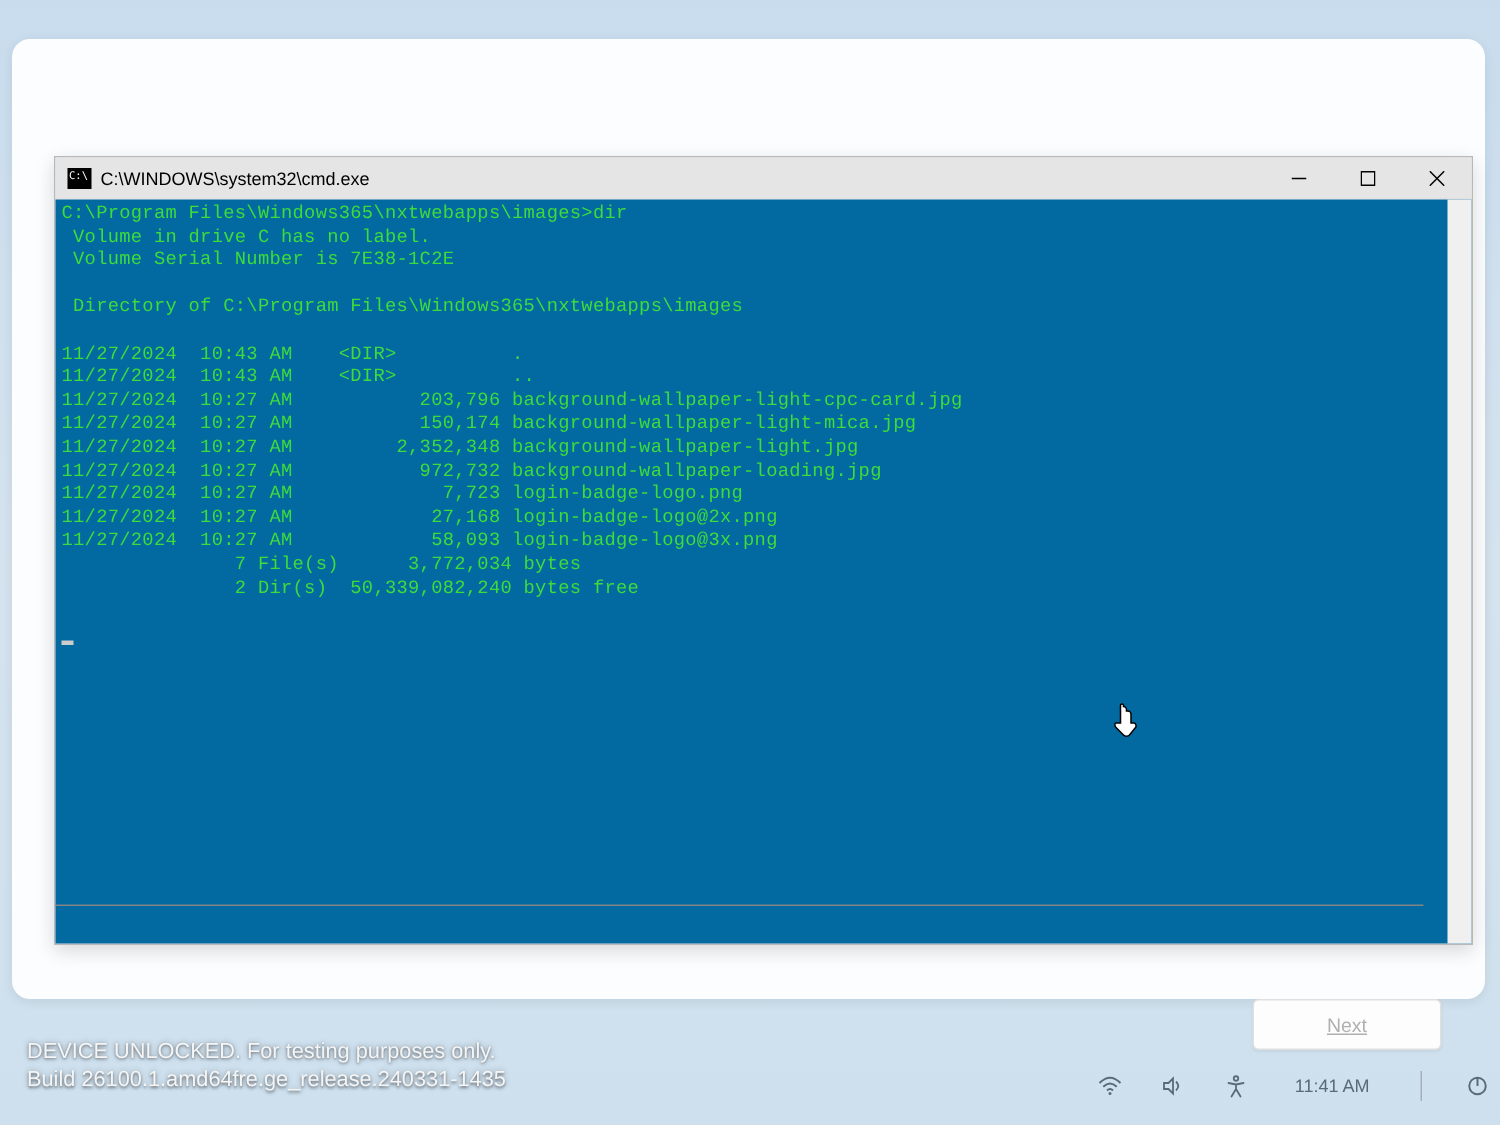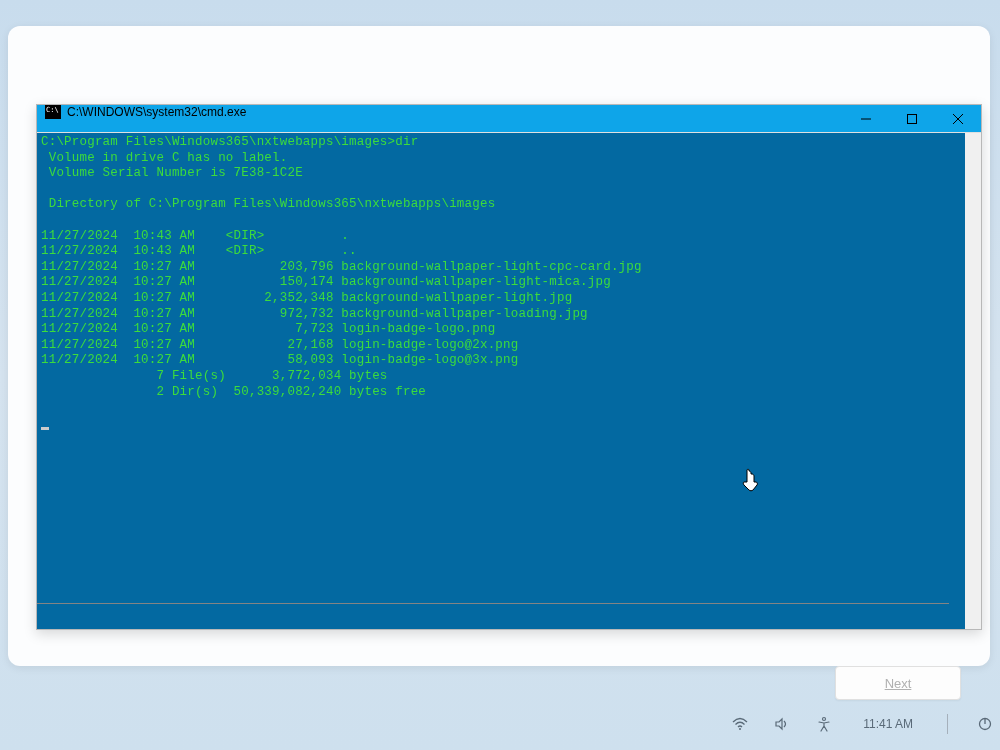--- a/index.html
+++ b/index.html
@@ -37,22 +37,23 @@
     left: 36px;
     top: 104px;
     width: 946px;
     height: 526px;
     background: #ffffff;
     border: 1px solid #b8b8b8;
     box-shadow: 0 4px 12px rgba(0,0,0,0.15);
   }
   .titlebar {
     height: 28px;
-    background: #0ea5e9;
-    display: flex;
+    background: #e5e5e5;
+    display: flex;
+    align-items: center;
     border-bottom: 1px solid #e0e0e0;
   }
   .titlebar-icon {
     width: 16px;
     height: 14px;
     margin-left: 8px;
     margin-right: 6px;
     background: #000;
     position: relative;
   }
@@ -212,20 +213,22 @@
 <span class="cursor-block"></span></pre>
     <div class="hr-line"></div>
   </div>
 </div>
 
 <svg class="pointer-cursor" viewBox="0 0 20 24">
   <path d="M7 2 L7 14 L4 14 C3 14 3 16 4 17 L9 22 C10 23 12 23 13 22 L17 17 C18 16 17 14 16 14 L14 14 L14 8 C14 7 13 6 12 6 L11 6 L11 5 C11 4 10 3 9 3 L9 2 C9 1 7 1 7 2 Z" fill="#fff" stroke="#000" stroke-width="1"></path>
 </svg>
 
 <div class="watermark">
+  <div>DEVICE UNLOCKED. For testing purposes only.</div>
+  <div>Build 26100.1.amd64fre.ge_release.240331-1435</div>
 </div>
 
 <div class="next-btn">
   <span>Next</span>
 </div>
 
 <div class="tray">
   <div class="icon-slot">
     <svg width="16" height="16" viewBox="0 0 16 16">
         <path d="M1 6 Q8 -1 15 6" fill="none" stroke="#5a6a78" stroke-width="1.3"></path>

